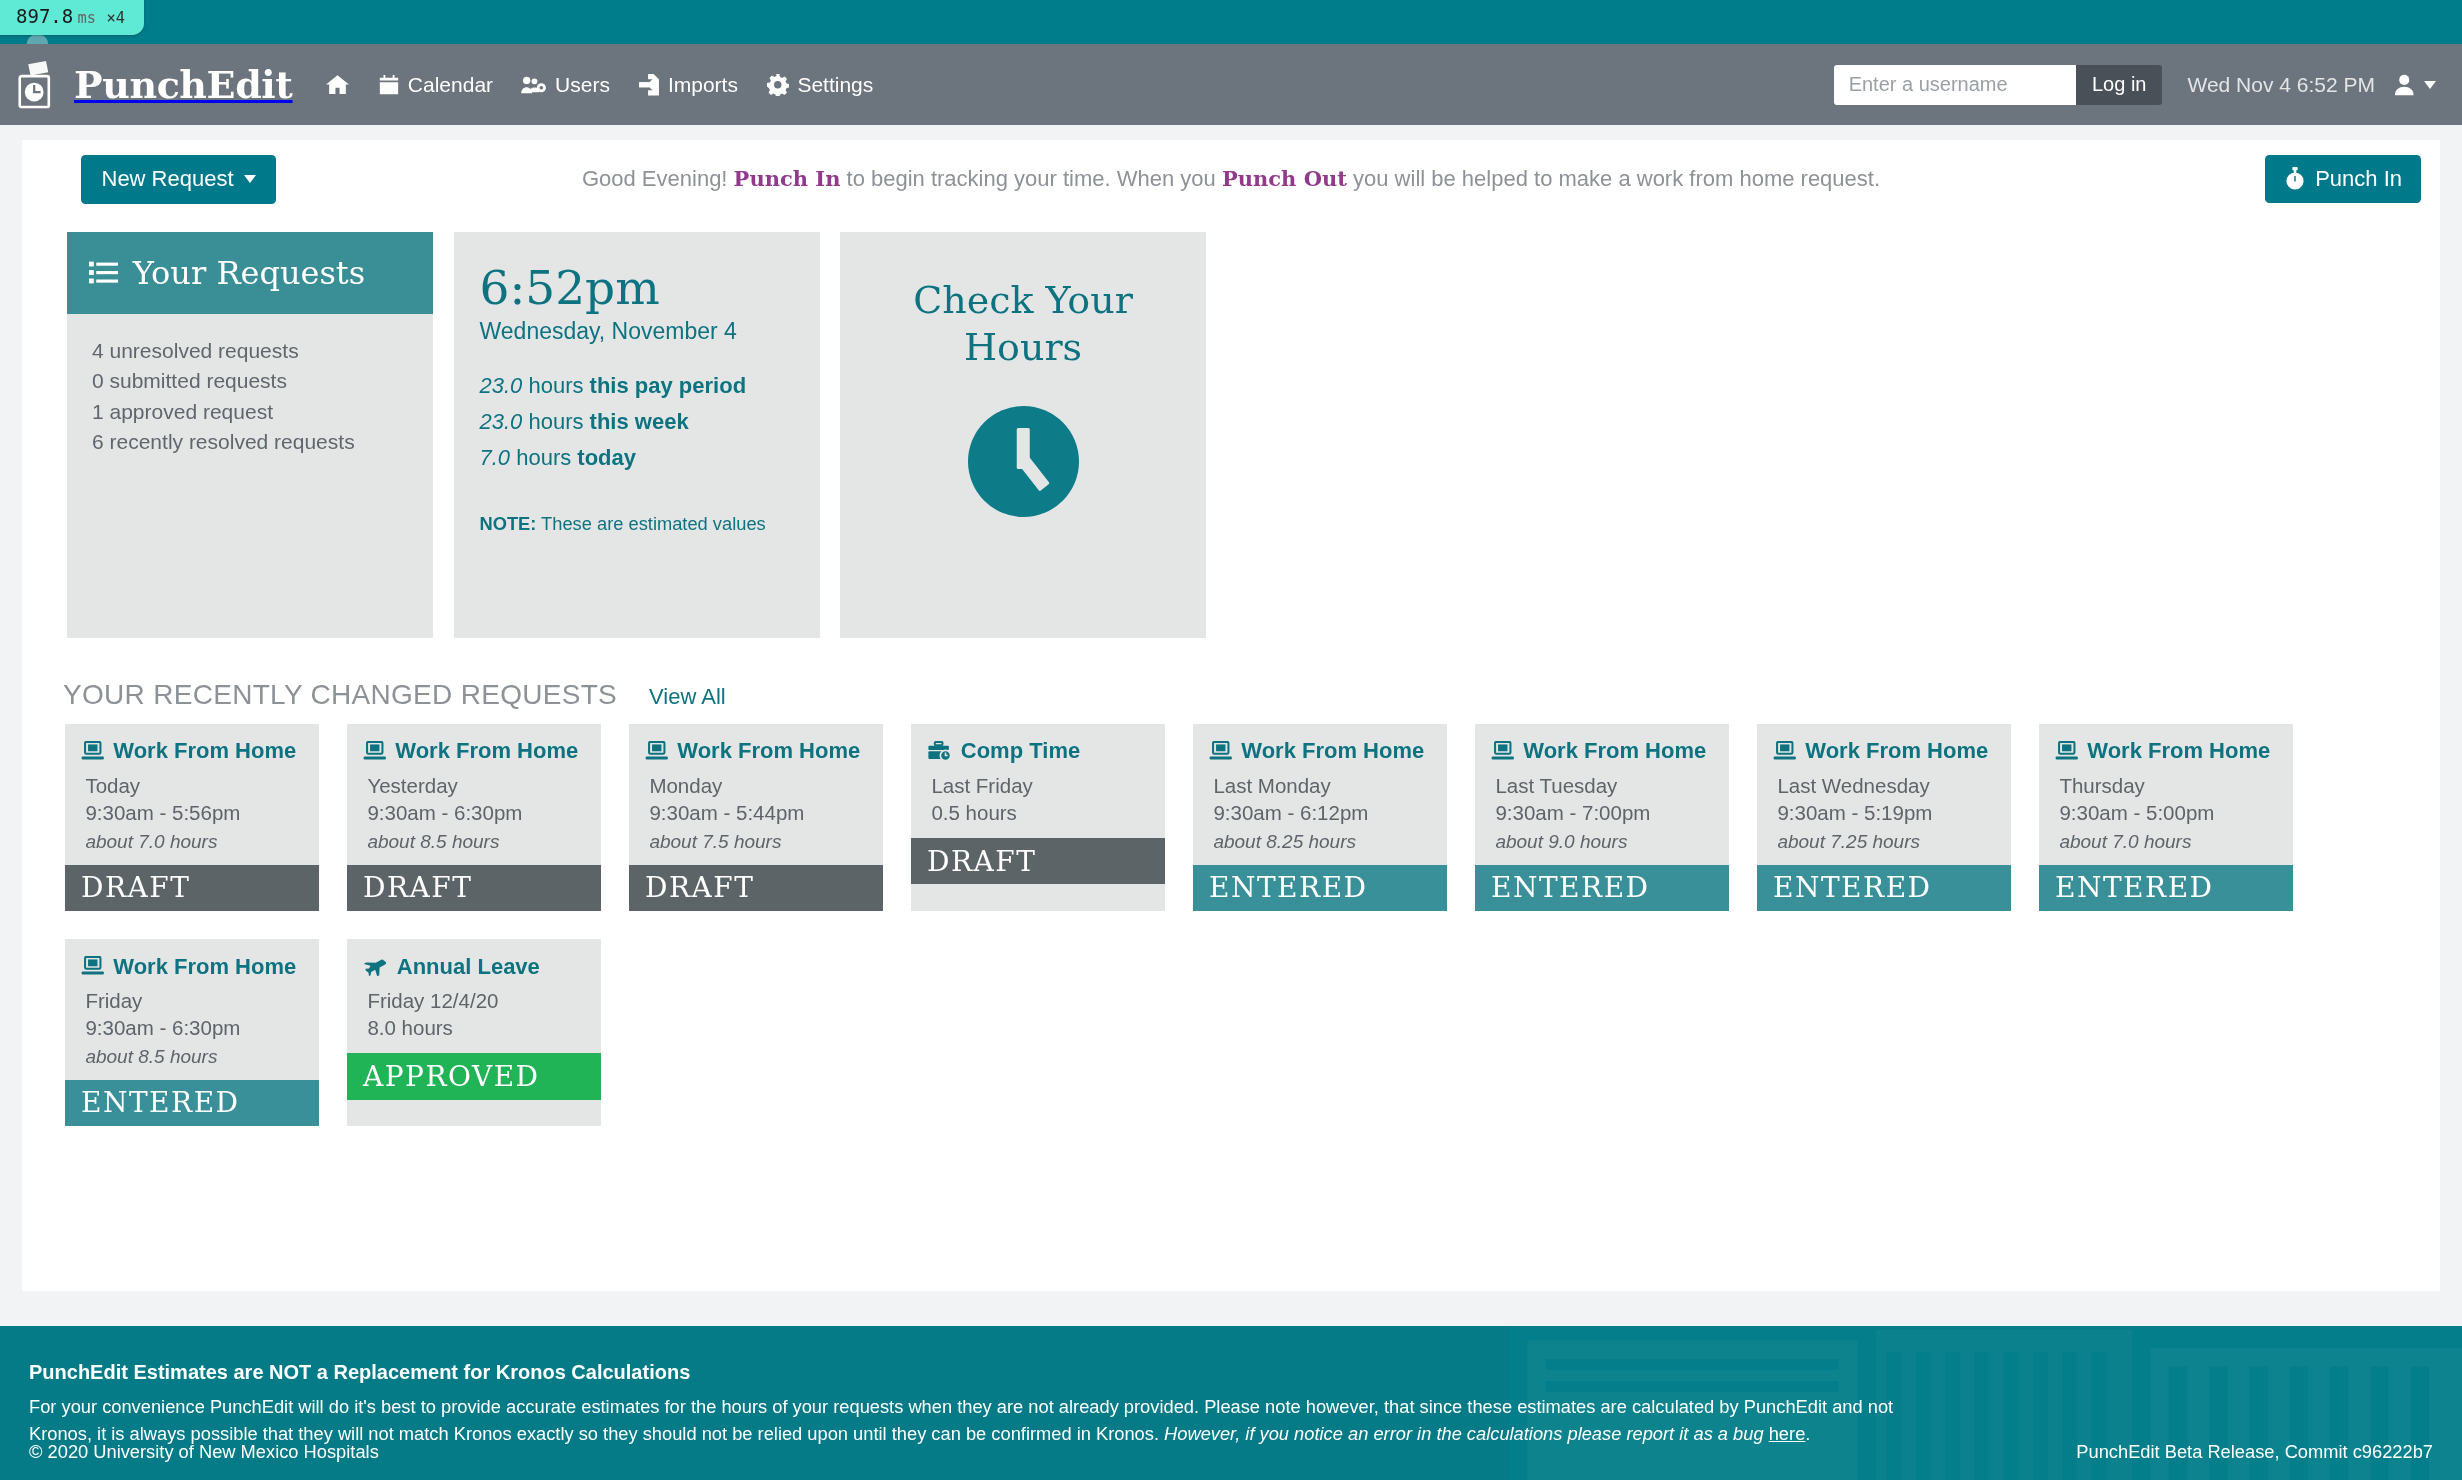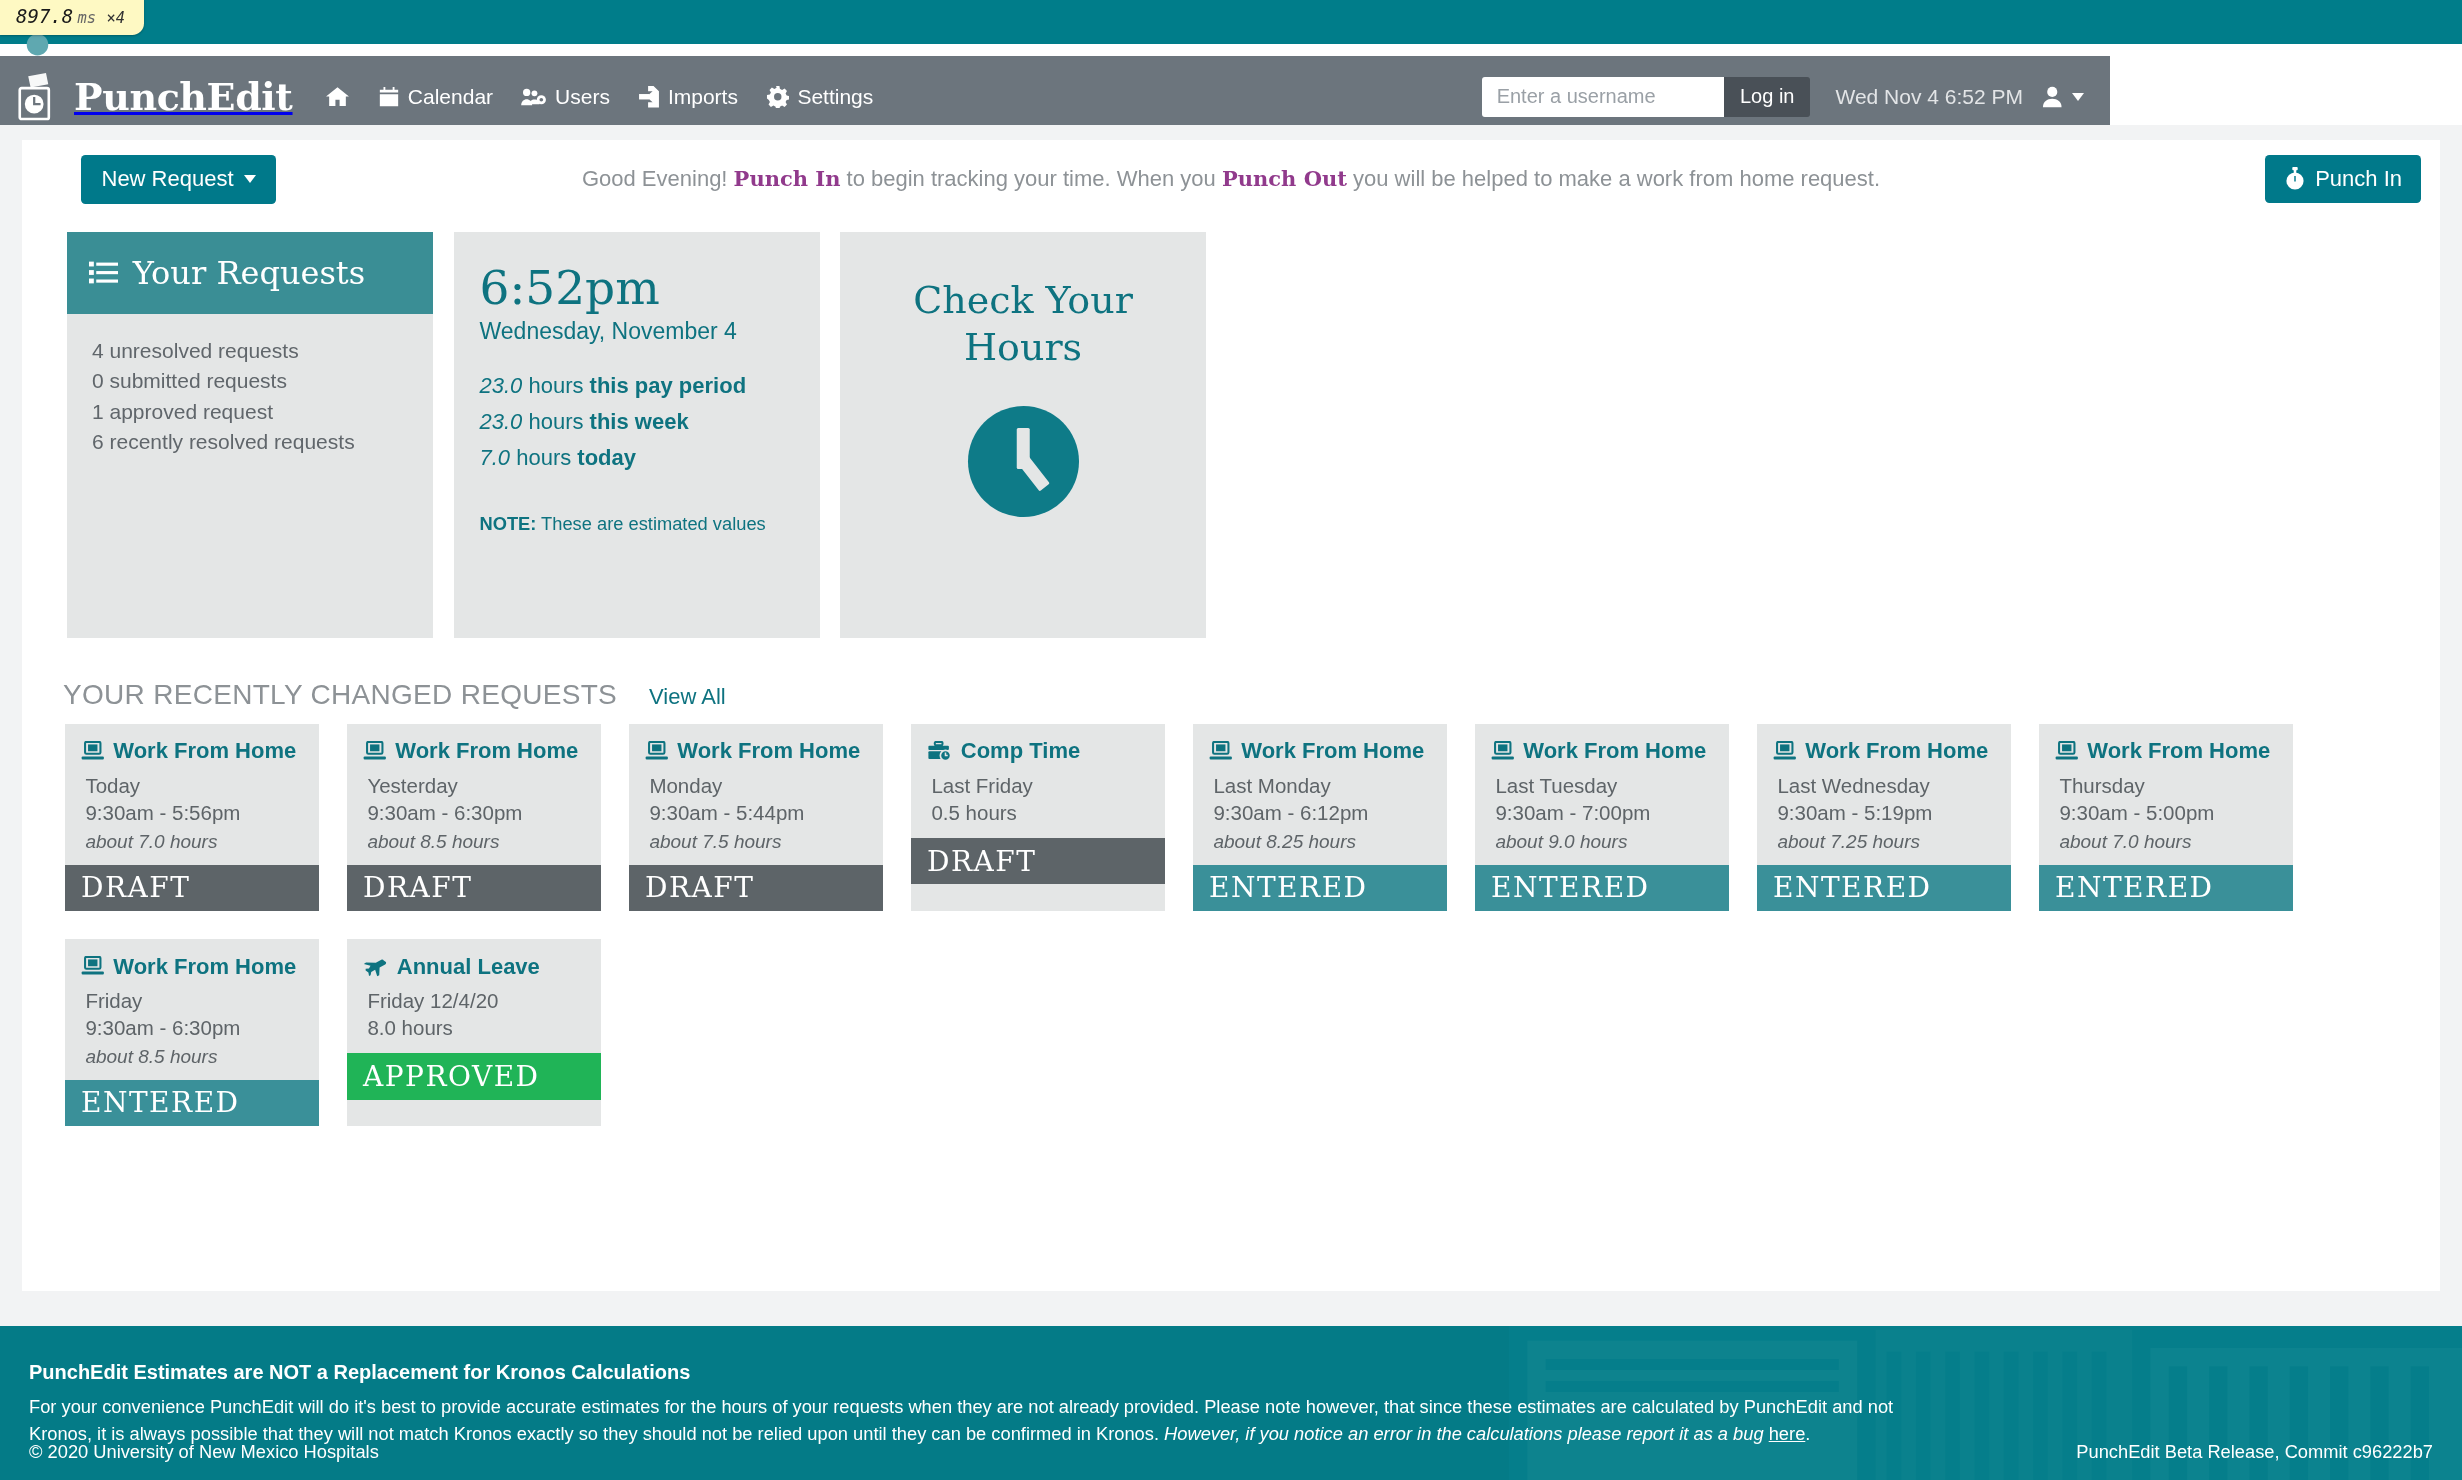--- a/index.html
+++ b/index.html
@@ -6,48 +6,47 @@
   html, body {
     width: 2462px; height: 1480px;
     font-family: "Liberation Sans", sans-serif;
     background: #ffffff;
     overflow: hidden;
   }
 
   
   #perf-badge {
     position: absolute; top: 0; left: 0; z-index: 50;
-    background: #fef9c3;
+    background: #5eead4;
     border-bottom-right-radius: 11.7px;
     padding: 5.1px 19px 8px 16px;
     font-family: "DejaVu Sans Mono", monospace;
     font-size: 19px; color: #1a1a1a;
     letter-spacing: 0px;
     box-shadow: 0 0.7px 2.2px rgba(0,0,0,.25);
     white-space: nowrap;
-    font-style: italic;
   }
   #perf-badge .unit { font-size: 15.4px; color: #666; margin-left: 4.4px; }
   #perf-badge .mult { font-size: 15.4px; color: #333; margin-left: 10.3px; }
 
   
   .top-strip {
     position: absolute; top: 0; left: 0; width: 2462px; height: 44px;
     background: #007d8a;
   }
   .top-strip .ghost-logo {
     position: absolute; left: 16px; top: 16px; width: 43px; height: 43px;
     color: #6fb6bd; font-size: 38px; line-height: 1;
   }
 
   
   .navbar {
-    position: absolute; top: 44px; left: 0; width: 2110px; height: 81px;
+    position: absolute; top: 44px; left: 0; width: 2462px; height: 81px;
     background: #6c757d;
-    display: flex; align-items: center; margin-top: 12px;
+    display: flex; align-items: center;
   }
   .brand {
     display: flex; align-items: center; margin-left: 16px; margin-right: 22px;
   }
   .brand-mark { width: 45px; height: 51px; margin-right: 13px; }
   .brand-text {
     color: #fff; font-family: "DejaVu Serif", serif; font-weight: bold;
     font-size: 38px; letter-spacing: -0.4px;
   }
   .nav-links { display: flex; align-items: center; gap: 28px; margin-left: 10.3px; }

